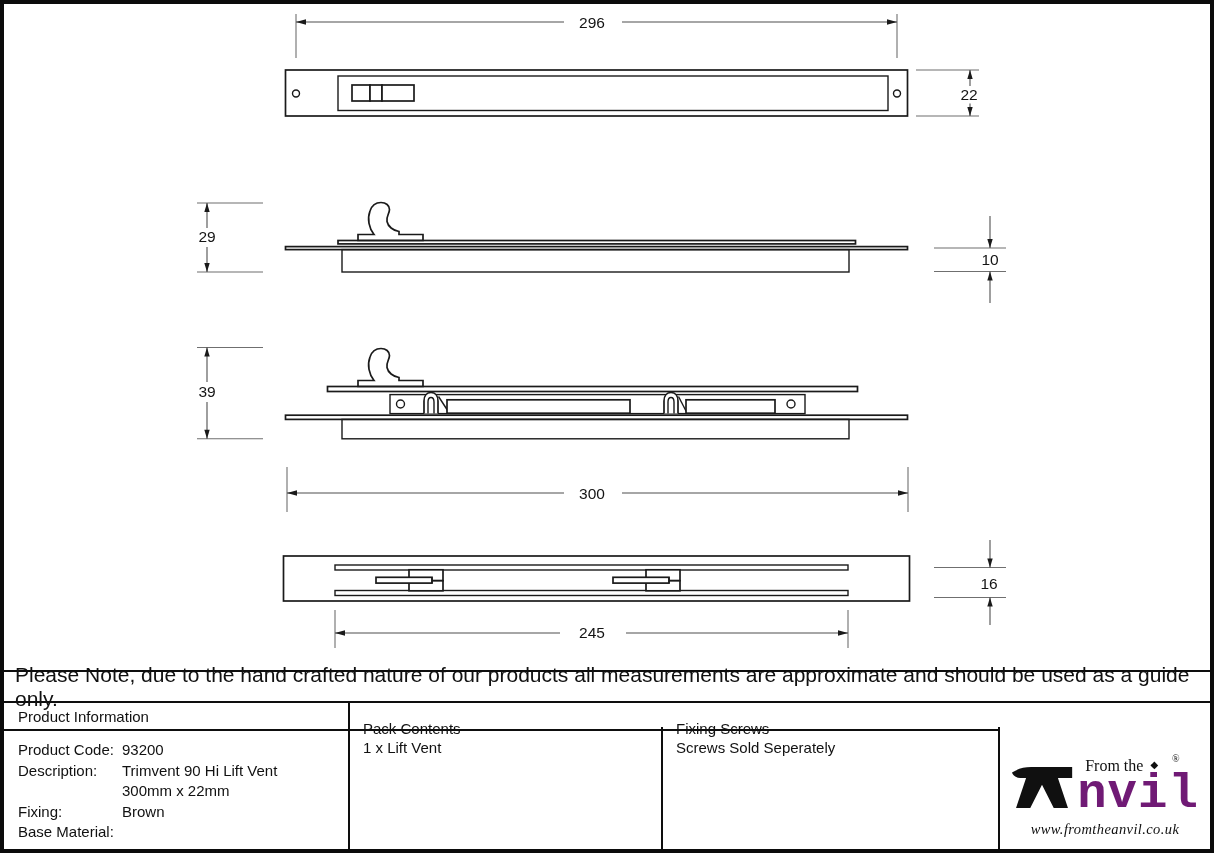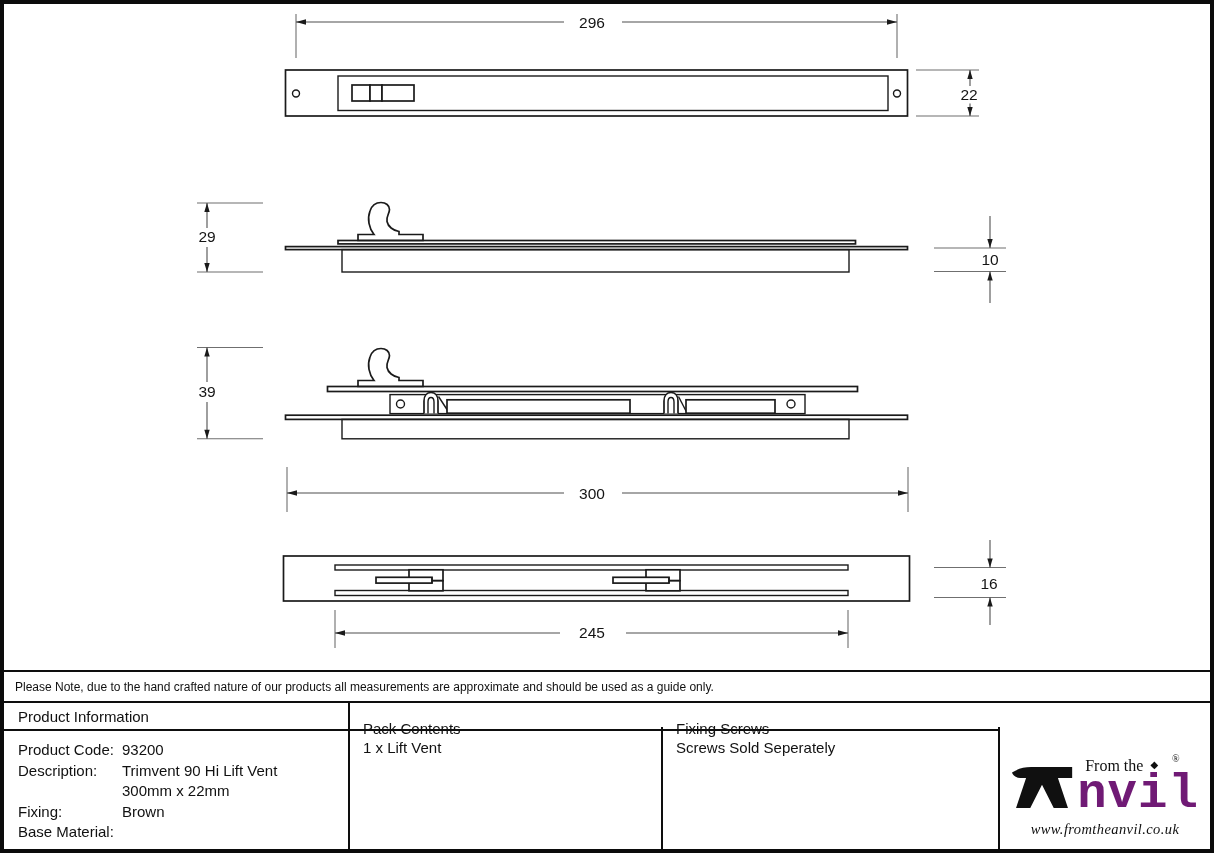--- a/index.html
+++ b/index.html
@@ -18,21 +18,21 @@
   .ext    { stroke:#6f6f6f; stroke-width:1.1; fill:none; }
   .dimln  { stroke:#4f4f4f; stroke-width:1.1; fill:none; }
   .arrow  { fill:#1a1a1a; stroke:none; }
   .dimtxt { font-family:"Liberation Sans",sans-serif; font-size:15.5px; fill:#141414; }
 
   
   .note-row {
     height:33px; box-sizing:border-box;
     border-top:2px solid #0e0e0e; border-bottom:2px solid #0e0e0e;
     display:flex; align-items:center; padding-left:11px;
-    font-size:12px;
+    font-size:21px;
   }
 
   
   .info-table {
     height:189px; box-sizing:border-box;
     display:grid;
     grid-template-columns:346px 313px 337px 1fr;
     grid-template-rows:28px 1fr;
   }
   .cell { box-sizing:border-box; font-size:15px; }

